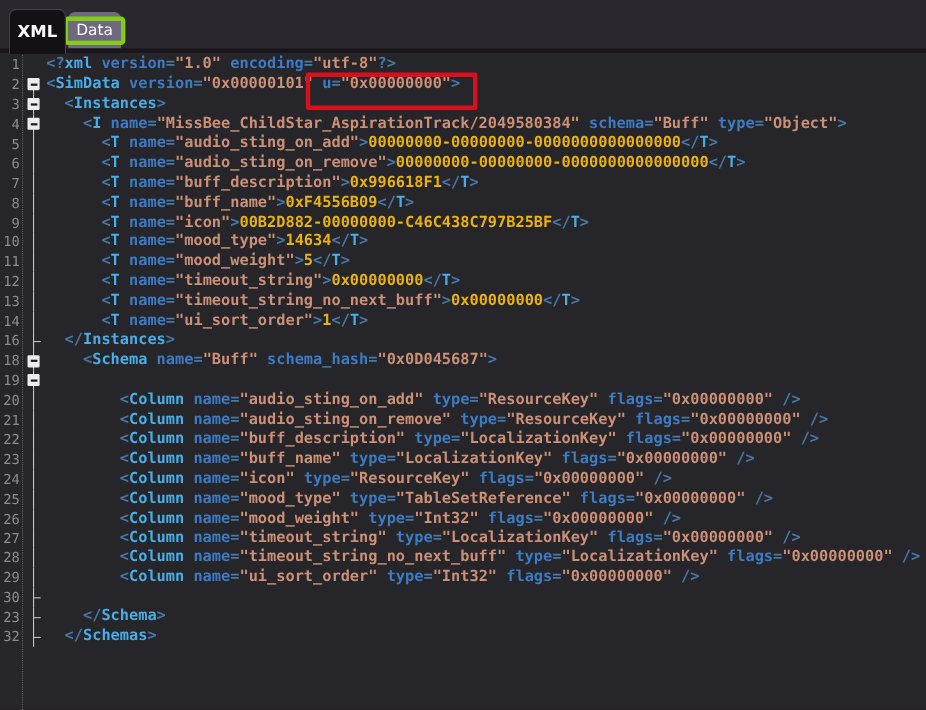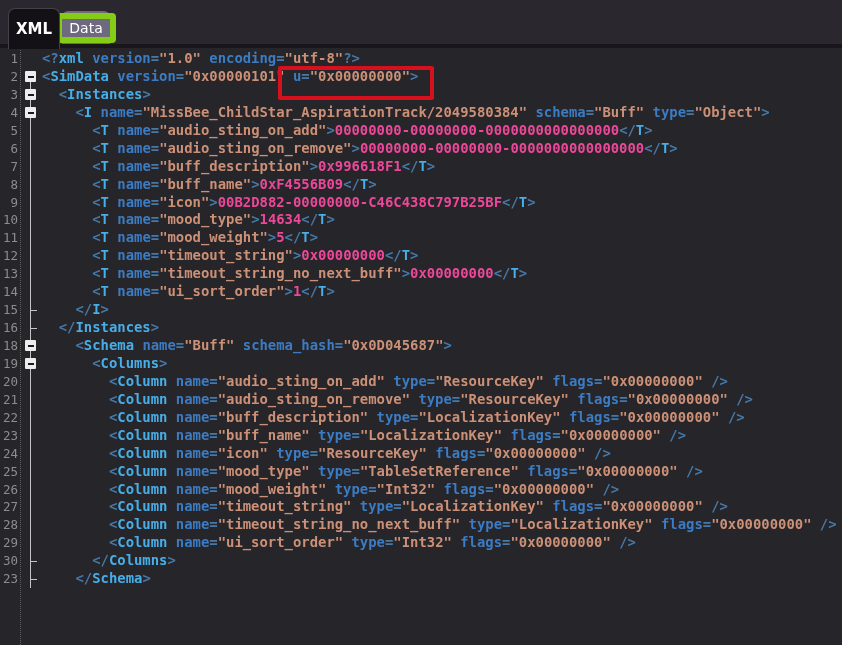--- a/index.html
+++ b/index.html
@@ -11,21 +11,21 @@
   
   .tabbar{position:relative;height:48px;background:#2a272e;}
   .tabbar-edge{position:absolute;left:0;top:44px;width:100%;height:4px;background:#18161b;z-index:1;}
   .tab{position:absolute;display:flex;align-items:center;justify-content:center;
        color:#ffffff;cursor:default;z-index:2;}
   .tab-xml{left:8px;top:8px;width:50px;height:40px;background:#131116;
            border:1px solid #45414b;border-bottom:none;border-radius:7px 7px 0 0;
            font-weight:bold;font-size:15px;}
   .tab-data{left:62px;top:11px;width:48px;height:33px;background:#6f6980;
             border-radius:6px 6px 0 0;font-size:14px;z-index:0;}
-  .tab-data .tab-inner{border:6px solid #84cc16;border-radius:4px;padding:1px 7px;}
+  .tab-data .tab-inner{border:4px solid #84cc16;border-radius:4px;padding:1px 7px;}
   
   .editor{position:absolute;left:0;top:48px;width:842px;height:597px;
           background:#262529;padding-top:2px;box-sizing:border-box;
           font-family:"DejaVu Sans Mono","Liberation Mono",monospace;
           font-size:13.9px;font-weight:bold;}
   .gutter-sep{position:absolute;left:20px;top:48px;height:597px;width:0;
               border-left:1px dotted #606060;z-index:0;}
   .row{display:flex;height:17.95px;line-height:17.95px;white-space:pre;}
   .ln{flex:0 0 18px;width:18px;text-align:right;padding-right:3px;
       color:#8d8d8d;font-weight:normal;font-size:12.5px;}
@@ -37,21 +37,21 @@
   .fm-tee::after,.fm-corner::after{left:10px;top:50%;width:6px;height:0;border-top:1px solid #c4c4c4;}
   .fbox{position:absolute;left:4px;top:50%;margin-top:-5.5px;width:11px;height:11px;
         background:#ededed;border-radius:1px;display:flex;align-items:center;justify-content:center;z-index:2;}
   .fbox .minus{width:6px;height:2px;background:#1a1a1a;}
   .code{margin-left:2px;}
   
   .tk-br{color:#4678a8;}
   .tk-tag{color:#47aee8;}
   .tk-attr{color:#3c7cc4;text-align:right;}
   .tk-val{color:#cc9077;}
-  .tk-txt{color:#ec4899;}
+  .tk-txt{color:#eab308;}
   .tk-sp{color:#f1f1f1;}
   
   .red-box{position:absolute;left:278px;top:66px;width:156px;height:34px;
            box-sizing:border-box;border:4px solid #d6101c;border-radius:2px;z-index:5;}
 </style>
 </head>
 <body>
 
 <div class="tabbar">
   <div class="tabbar-edge"></div>
@@ -71,32 +71,32 @@
     <div class="row"><span class="ln">5</span><span class="fm fm-vline"></span><span class="code"><span class="tk-sp">      </span><span class="tk-br">&lt;</span><span class="tk-tag">T</span><span class="tk-attr"> name</span><span class="tk-br">=</span><span class="tk-val">"audio_sting_on_add"</span><span class="tk-br">&gt;</span><span class="tk-txt">00000000-00000000-0000000000000000</span><span class="tk-br">&lt;/</span><span class="tk-tag">T</span><span class="tk-br">&gt;</span></span></div>
     <div class="row"><span class="ln">6</span><span class="fm fm-vline"></span><span class="code"><span class="tk-sp">      </span><span class="tk-br">&lt;</span><span class="tk-tag">T</span><span class="tk-attr"> name</span><span class="tk-br">=</span><span class="tk-val">"audio_sting_on_remove"</span><span class="tk-br">&gt;</span><span class="tk-txt">00000000-00000000-0000000000000000</span><span class="tk-br">&lt;/</span><span class="tk-tag">T</span><span class="tk-br">&gt;</span></span></div>
     <div class="row"><span class="ln">7</span><span class="fm fm-vline"></span><span class="code"><span class="tk-sp">      </span><span class="tk-br">&lt;</span><span class="tk-tag">T</span><span class="tk-attr"> name</span><span class="tk-br">=</span><span class="tk-val">"buff_description"</span><span class="tk-br">&gt;</span><span class="tk-txt">0x996618F1</span><span class="tk-br">&lt;/</span><span class="tk-tag">T</span><span class="tk-br">&gt;</span></span></div>
     <div class="row"><span class="ln">8</span><span class="fm fm-vline"></span><span class="code"><span class="tk-sp">      </span><span class="tk-br">&lt;</span><span class="tk-tag">T</span><span class="tk-attr"> name</span><span class="tk-br">=</span><span class="tk-val">"buff_name"</span><span class="tk-br">&gt;</span><span class="tk-txt">0xF4556B09</span><span class="tk-br">&lt;/</span><span class="tk-tag">T</span><span class="tk-br">&gt;</span></span></div>
     <div class="row"><span class="ln">9</span><span class="fm fm-vline"></span><span class="code"><span class="tk-sp">      </span><span class="tk-br">&lt;</span><span class="tk-tag">T</span><span class="tk-attr"> name</span><span class="tk-br">=</span><span class="tk-val">"icon"</span><span class="tk-br">&gt;</span><span class="tk-txt">00B2D882-00000000-C46C438C797B25BF</span><span class="tk-br">&lt;/</span><span class="tk-tag">T</span><span class="tk-br">&gt;</span></span></div>
     <div class="row"><span class="ln">10</span><span class="fm fm-vline"></span><span class="code"><span class="tk-sp">      </span><span class="tk-br">&lt;</span><span class="tk-tag">T</span><span class="tk-attr"> name</span><span class="tk-br">=</span><span class="tk-val">"mood_type"</span><span class="tk-br">&gt;</span><span class="tk-txt">14634</span><span class="tk-br">&lt;/</span><span class="tk-tag">T</span><span class="tk-br">&gt;</span></span></div>
     <div class="row"><span class="ln">11</span><span class="fm fm-vline"></span><span class="code"><span class="tk-sp">      </span><span class="tk-br">&lt;</span><span class="tk-tag">T</span><span class="tk-attr"> name</span><span class="tk-br">=</span><span class="tk-val">"mood_weight"</span><span class="tk-br">&gt;</span><span class="tk-txt">5</span><span class="tk-br">&lt;/</span><span class="tk-tag">T</span><span class="tk-br">&gt;</span></span></div>
     <div class="row"><span class="ln">12</span><span class="fm fm-vline"></span><span class="code"><span class="tk-sp">      </span><span class="tk-br">&lt;</span><span class="tk-tag">T</span><span class="tk-attr"> name</span><span class="tk-br">=</span><span class="tk-val">"timeout_string"</span><span class="tk-br">&gt;</span><span class="tk-txt">0x00000000</span><span class="tk-br">&lt;/</span><span class="tk-tag">T</span><span class="tk-br">&gt;</span></span></div>
     <div class="row"><span class="ln">13</span><span class="fm fm-vline"></span><span class="code"><span class="tk-sp">      </span><span class="tk-br">&lt;</span><span class="tk-tag">T</span><span class="tk-attr"> name</span><span class="tk-br">=</span><span class="tk-val">"timeout_string_no_next_buff"</span><span class="tk-br">&gt;</span><span class="tk-txt">0x00000000</span><span class="tk-br">&lt;/</span><span class="tk-tag">T</span><span class="tk-br">&gt;</span></span></div>
     <div class="row"><span class="ln">14</span><span class="fm fm-vline"></span><span class="code"><span class="tk-sp">      </span><span class="tk-br">&lt;</span><span class="tk-tag">T</span><span class="tk-attr"> name</span><span class="tk-br">=</span><span class="tk-val">"ui_sort_order"</span><span class="tk-br">&gt;</span><span class="tk-txt">1</span><span class="tk-br">&lt;/</span><span class="tk-tag">T</span><span class="tk-br">&gt;</span></span></div>
-    <div class="row"><span class="ln">15</span><span class="fm fm-tee"></span><span class="code"><span class="tk-sp">    </span><span class="tk-br">&lt;/</span><span class="tk-tag">I</span><span class="tk-br">&gt;</span></span></div>
     <div class="row"><span class="ln">16</span><span class="fm fm-tee"></span><span class="code"><span class="tk-sp">  </span><span class="tk-br">&lt;/</span><span class="tk-tag">Instances</span><span class="tk-br">&gt;</span></span></div>
     <div class="row"><span class="ln">18</span><span class="fm fm-box"><span class="fbox"><span class="minus"></span></span></span><span class="code"><span class="tk-sp">    </span><span class="tk-br">&lt;</span><span class="tk-tag">Schema</span><span class="tk-attr"> name</span><span class="tk-br">=</span><span class="tk-val">"Buff"</span><span class="tk-attr"> schema_hash</span><span class="tk-br">=</span><span class="tk-val">"0x0D045687"</span><span class="tk-br">&gt;</span></span></div>
-    <div class="row"><span class="ln">19</span><span class="fm fm-box"><span class="fbox"><span class="minus"></span></span></span><span class="code"><span class="tk-sp">      </span><span class="tk-br">&lt;</span><span class="tk-tag">Columns</span><span class="tk-br">&gt;</span></span></div>
+    <div class="row"><span class="ln">19</span><span class="fm fm-box"><span class="fbox"><span class="minus"></span></span></span></div>
     <div class="row"><span class="ln">20</span><span class="fm fm-vline"></span><span class="code"><span class="tk-sp">        </span><span class="tk-br">&lt;</span><span class="tk-tag">Column</span><span class="tk-attr"> name</span><span class="tk-br">=</span><span class="tk-val">"audio_sting_on_add"</span><span class="tk-attr"> type</span><span class="tk-br">=</span><span class="tk-val">"ResourceKey"</span><span class="tk-attr"> flags</span><span class="tk-br">=</span><span class="tk-val">"0x00000000"</span><span class="tk-br"> /&gt;</span></span></div>
     <div class="row"><span class="ln">21</span><span class="fm fm-vline"></span><span class="code"><span class="tk-sp">        </span><span class="tk-br">&lt;</span><span class="tk-tag">Column</span><span class="tk-attr"> name</span><span class="tk-br">=</span><span class="tk-val">"audio_sting_on_remove"</span><span class="tk-attr"> type</span><span class="tk-br">=</span><span class="tk-val">"ResourceKey"</span><span class="tk-attr"> flags</span><span class="tk-br">=</span><span class="tk-val">"0x00000000"</span><span class="tk-br"> /&gt;</span></span></div>
     <div class="row"><span class="ln">22</span><span class="fm fm-vline"></span><span class="code"><span class="tk-sp">        </span><span class="tk-br">&lt;</span><span class="tk-tag">Column</span><span class="tk-attr"> name</span><span class="tk-br">=</span><span class="tk-val">"buff_description"</span><span class="tk-attr"> type</span><span class="tk-br">=</span><span class="tk-val">"LocalizationKey"</span><span class="tk-attr"> flags</span><span class="tk-br">=</span><span class="tk-val">"0x00000000"</span><span class="tk-br"> /&gt;</span></span></div>
     <div class="row"><span class="ln">23</span><span class="fm fm-vline"></span><span class="code"><span class="tk-sp">        </span><span class="tk-br">&lt;</span><span class="tk-tag">Column</span><span class="tk-attr"> name</span><span class="tk-br">=</span><span class="tk-val">"buff_name"</span><span class="tk-attr"> type</span><span class="tk-br">=</span><span class="tk-val">"LocalizationKey"</span><span class="tk-attr"> flags</span><span class="tk-br">=</span><span class="tk-val">"0x00000000"</span><span class="tk-br"> /&gt;</span></span></div>
     <div class="row"><span class="ln">24</span><span class="fm fm-vline"></span><span class="code"><span class="tk-sp">        </span><span class="tk-br">&lt;</span><span class="tk-tag">Column</span><span class="tk-attr"> name</span><span class="tk-br">=</span><span class="tk-val">"icon"</span><span class="tk-attr"> type</span><span class="tk-br">=</span><span class="tk-val">"ResourceKey"</span><span class="tk-attr"> flags</span><span class="tk-br">=</span><span class="tk-val">"0x00000000"</span><span class="tk-br"> /&gt;</span></span></div>
     <div class="row"><span class="ln">25</span><span class="fm fm-vline"></span><span class="code"><span class="tk-sp">        </span><span class="tk-br">&lt;</span><span class="tk-tag">Column</span><span class="tk-attr"> name</span><span class="tk-br">=</span><span class="tk-val">"mood_type"</span><span class="tk-attr"> type</span><span class="tk-br">=</span><span class="tk-val">"TableSetReference"</span><span class="tk-attr"> flags</span><span class="tk-br">=</span><span class="tk-val">"0x00000000"</span><span class="tk-br"> /&gt;</span></span></div>
     <div class="row"><span class="ln">26</span><span class="fm fm-vline"></span><span class="code"><span class="tk-sp">        </span><span class="tk-br">&lt;</span><span class="tk-tag">Column</span><span class="tk-attr"> name</span><span class="tk-br">=</span><span class="tk-val">"mood_weight"</span><span class="tk-attr"> type</span><span class="tk-br">=</span><span class="tk-val">"Int32"</span><span class="tk-attr"> flags</span><span class="tk-br">=</span><span class="tk-val">"0x00000000"</span><span class="tk-br"> /&gt;</span></span></div>
     <div class="row"><span class="ln">27</span><span class="fm fm-vline"></span><span class="code"><span class="tk-sp">        </span><span class="tk-br">&lt;</span><span class="tk-tag">Column</span><span class="tk-attr"> name</span><span class="tk-br">=</span><span class="tk-val">"timeout_string"</span><span class="tk-attr"> type</span><span class="tk-br">=</span><span class="tk-val">"LocalizationKey"</span><span class="tk-attr"> flags</span><span class="tk-br">=</span><span class="tk-val">"0x00000000"</span><span class="tk-br"> /&gt;</span></span></div>
     <div class="row"><span class="ln">28</span><span class="fm fm-vline"></span><span class="code"><span class="tk-sp">        </span><span class="tk-br">&lt;</span><span class="tk-tag">Column</span><span class="tk-attr"> name</span><span class="tk-br">=</span><span class="tk-val">"timeout_string_no_next_buff"</span><span class="tk-attr"> type</span><span class="tk-br">=</span><span class="tk-val">"LocalizationKey"</span><span class="tk-attr"> flags</span><span class="tk-br">=</span><span class="tk-val">"0x00000000"</span><span class="tk-br"> /&gt;</span></span></div>
     <div class="row"><span class="ln">29</span><span class="fm fm-vline"></span><span class="code"><span class="tk-sp">        </span><span class="tk-br">&lt;</span><span class="tk-tag">Column</span><span class="tk-attr"> name</span><span class="tk-br">=</span><span class="tk-val">"ui_sort_order"</span><span class="tk-attr"> type</span><span class="tk-br">=</span><span class="tk-val">"Int32"</span><span class="tk-attr"> flags</span><span class="tk-br">=</span><span class="tk-val">"0x00000000"</span><span class="tk-br"> /&gt;</span></span></div>
-    <div class="row"><span class="ln">30</span><span class="fm fm-tee"></span><span class="code"><span class="tk-sp">      </span><span class="tk-br">&lt;/</span><span class="tk-tag">Columns</span><span class="tk-br">&gt;</span></span></div>
+    <div class="row"><span class="ln">30</span><span class="fm fm-tee"></span></div>
     <div class="row"><span class="ln">23</span><span class="fm fm-tee"></span><span class="code"><span class="tk-sp">    </span><span class="tk-br">&lt;/</span><span class="tk-tag">Schema</span><span class="tk-br">&gt;</span></span></div>
+    <div class="row"><span class="ln">32</span><span class="fm fm-tee"></span><span class="code"><span class="tk-sp">  </span><span class="tk-br">&lt;/</span><span class="tk-tag">Schemas</span><span class="tk-br">&gt;</span></span></div>
   </div>
 <div class="gutter-sep"></div>
 
 <div class="red-box"></div>
 
 </body></html>

